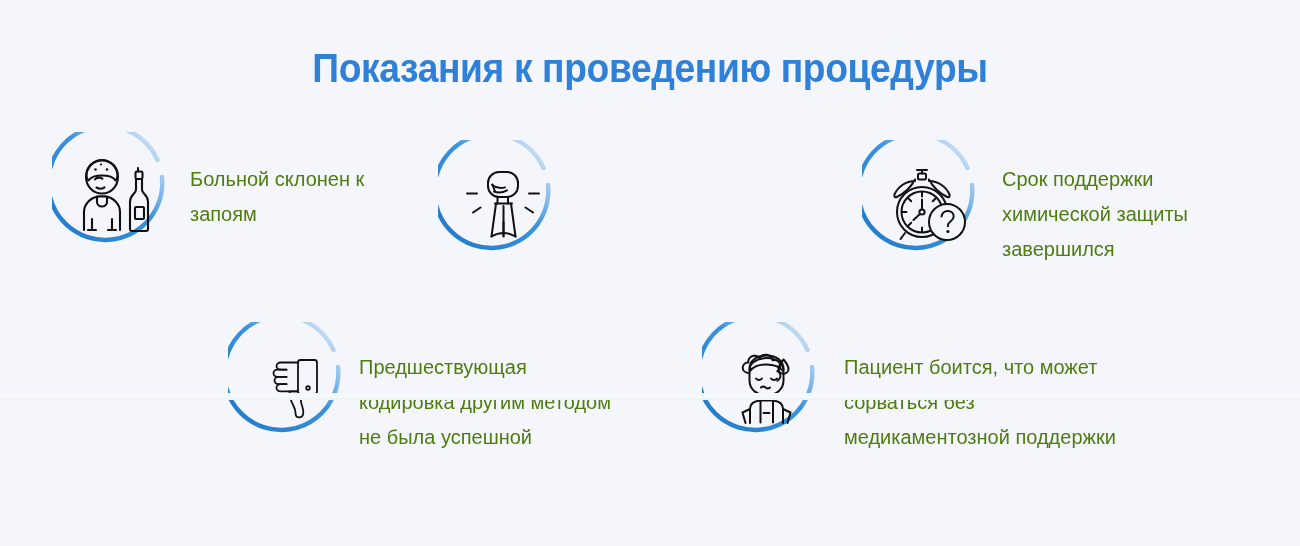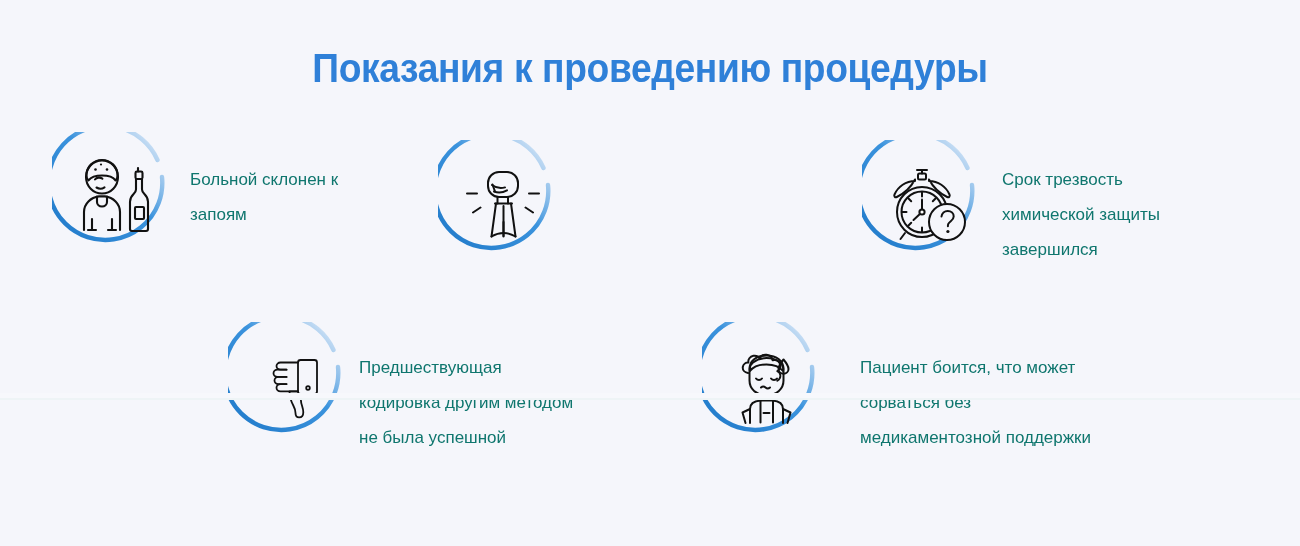--- a/index.html
+++ b/index.html
@@ -89,31 +89,31 @@
     top: 0;
     width: 130px;
     height: 130px;
     display: flex;
     align-items: center;
     justify-content: center;
   }
 
   
   .caption {
-    font-size: 17px;
+    font-size: 20px;
     line-height: 35px;
-    color: #0f766e;
+    color: #4d7c0f;
     padding-top: 26px;
     white-space: pre-line;
   }
   .item-1 .caption { margin-left: 8px; padding-top: 30px; }
   .item-2 .caption { margin-left: 12px; padding-top: 22px; }
   .item-3 .caption { margin-left: 10px; padding-top: 22px; }
   .item-4 .caption { margin-left: 1px; padding-top: 28px; }
-  .item-5 .caption { margin-left: 28px; padding-top: 28px; }
+  .item-5 .caption { margin-left: 12px; padding-top: 28px; }
 </style>
 </head>
 <body>
 
 <div class="infographic">
 
   <div class="title">Показания к проведению процедуры</div>
 
   <div class="row row-1">
 
@@ -233,21 +233,21 @@
             <circle cx="39" cy="47" r="2.6" fill="#fff"></circle>
 
             <path d="M22 68l-4.5 6M56 68l4.5 6"></path>
 
             <circle cx="64" cy="57" r="18" fill="#f5f6fb"></circle>
             <path d="M58.5 51.5c.4-3.3 3-5.6 6.2-5.6 3.5 0 6 2.3 6 5.6 0 4-4.2 4.6-5.4 7.4-.3.7-.4 1.5-.4 2.4"></path>
             <circle cx="64.9" cy="66.5" r="1.6" fill="#111" stroke="none"></circle>
           </svg>
         </div>
       </div>
-      <div class="caption">Срок трезвость
+      <div class="caption">Срок поддержки
 химической защиты
 завершился</div>
     </div>
 
   </div>
 
   <div class="row row-2">
 
     <div class="item item-4">
       <div class="badge">

